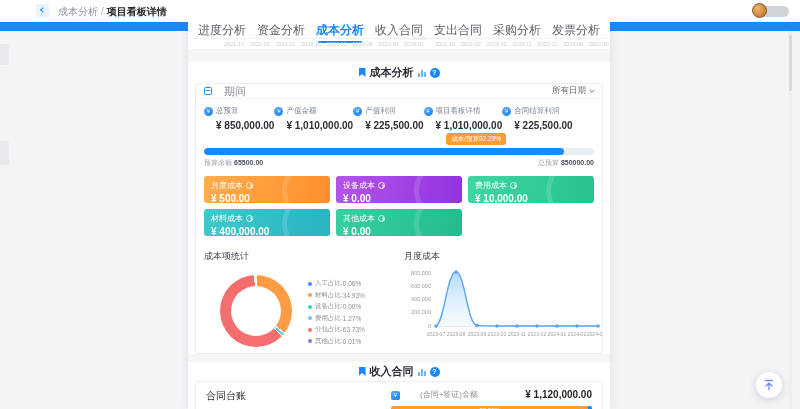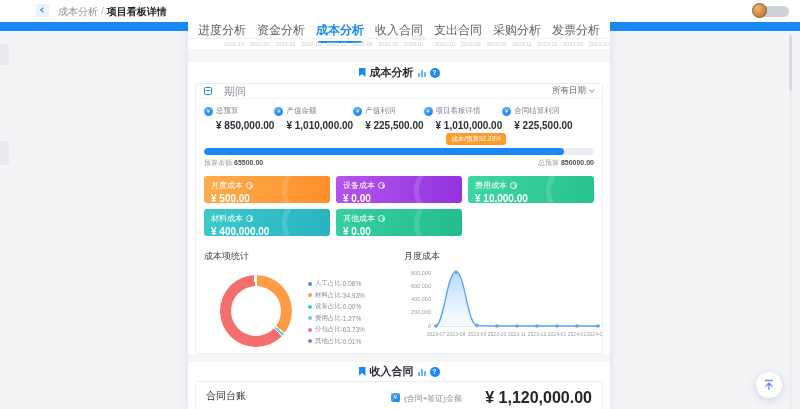--- a/index.html
+++ b/index.html
@@ -90,23 +90,23 @@
     background:conic-gradient(#fff 0deg 2deg,#FF9A45 2deg 127deg,#fff 127deg 129deg,#6DC8EC 129deg 133deg,#fff 133deg 135deg,#F56E6E 135deg 357deg,#fff 357deg 360deg)}
   .donut::after{content:"";position:absolute;inset:11px;background:#fff;border-radius:50%}
   .legend{margin:4px 0 0 16px;display:flex;flex-direction:column;gap:2.5px}
   .leg-item{display:flex;align-items:center;font-size:6.5px;color:#8A9099;white-space:nowrap}
   .leg-dot{width:4px;height:4px;border-radius:50%;margin-right:3px;flex:none}
   .leg-label::after{content:": "}
 
   .income-card{padding:7px 10px 0;display:grid;grid-template-columns:185px 1fr}
   .ledger-title{font-size:10px;font-weight:normal;color:#2B2F36}
   .amt-row{display:flex;align-items:center;justify-content:space-between}
-  .amt-l{display:flex;align-items:flex-start;gap:4px;font-size:8px;color:#8A9099;white-space:nowrap}
+  .amt-l{display:flex;align-items:flex-end;gap:20px;font-size:8px;color:#8A9099;white-space:nowrap}
   .doc-icon{width:9px;height:9px;border-radius:2px;background:linear-gradient(140deg,#56AEFF,#1C7FF2);color:#fff;font-size:6px;line-height:9px;text-align:center;flex:none}
-  .amt-v{font-size:16px;font-weight:bold;color:#23262B;white-space:nowrap}
+  .amt-v{font-size:10px;font-weight:bold;color:#23262B;white-space:nowrap}
   .sbar{margin-top:6px;height:8px;display:flex;border-radius:2px;overflow:hidden}
   .sbar .seg-a{width:98.21%;background:#FF9C2E;color:#fff;font-size:6px;line-height:8px;text-align:center}
   .sbar .seg-b{flex:1;background:#1989FA}
 
   .btt{position:absolute;right:18px;bottom:11px;width:26px;height:26px;border-radius:50%;background:#fff;box-shadow:0 2px 8px rgba(40,60,100,.18);display:flex;align-items:center;justify-content:center;z-index:7}
 
   svg text{font-family:"Liberation Sans",sans-serif}
 </style>
 </head>
 <body>

